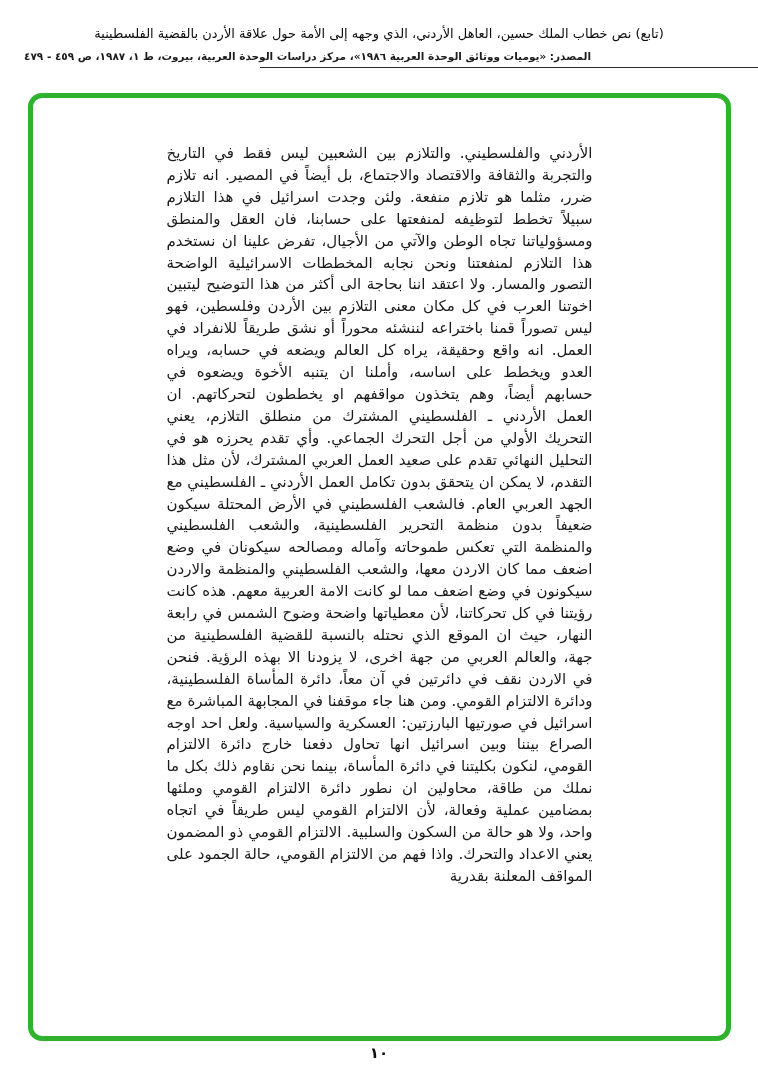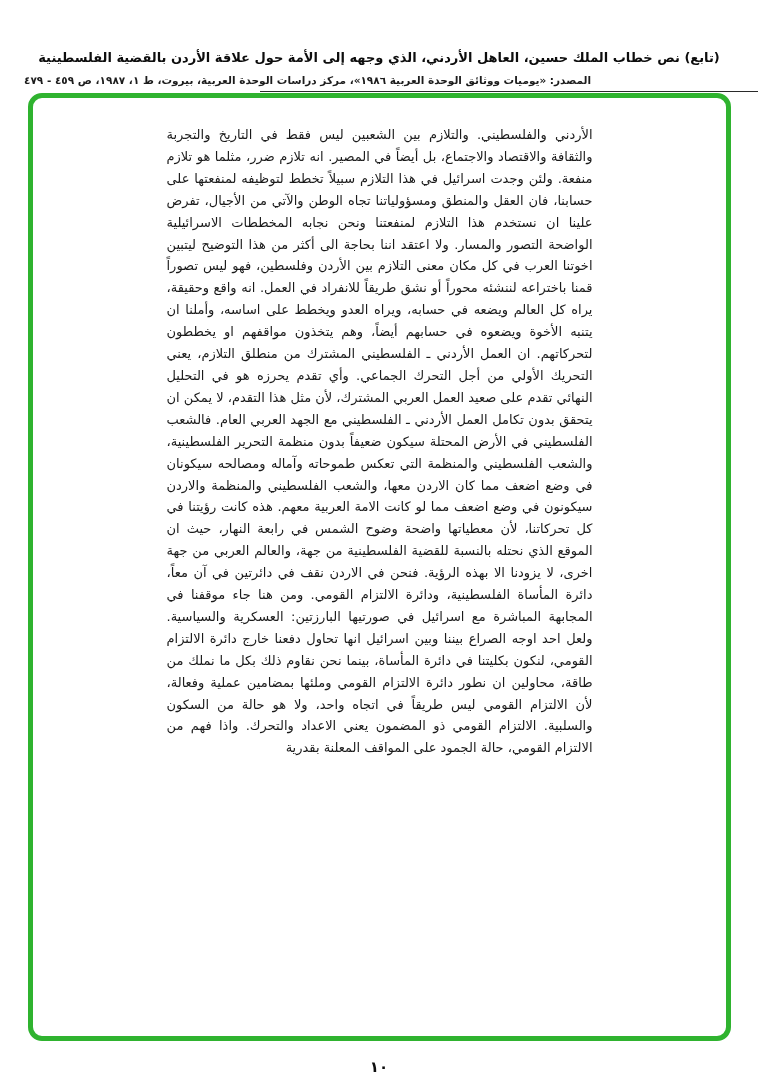--- a/index.html
+++ b/index.html
@@ -12,21 +12,21 @@
     width:758px;height:1078px;
     background:var(--bg);
     font-family:"DejaVu Sans","Liberation Sans",sans-serif;
   }
   .page{position:relative;width:758px;height:1078px;overflow:hidden;background:var(--bg);}
 
   
   .header{position:absolute;top:26px;left:0;width:758px;}
   .title{
     direction:rtl;text-align:center;white-space:nowrap;
-    font-weight:bold;font-size:13px;color:#0d0d0d;margin-top:24px;
+    font-weight:normal;font-size:13px;color:#0d0d0d;
   }
   .source-line{
     margin-top:9px;padding:0 24px;
     direction:rtl;text-align:left;
     font-size:10.5px;font-weight:bold;color:#1c1c1c;
   }
   .header-rule{
     margin:5px 0 0 40px;width:498px;height:0;
     border-top:1.5px solid #2a2a2a;
   }
@@ -35,29 +35,29 @@
   .frame{
     position:absolute;left:28px;top:93px;
     width:703px;height:948px;
     border:5px solid var(--green);
     border-radius:14px;
     background:#ffffff;
     overflow:hidden;
     box-sizing:border-box;
   }
   .speech{
-    width:426px;margin:26px auto 0 auto;
+    width:426px;margin:45px auto 0 auto;
     direction:rtl;text-align:justify;text-justify:inter-word;
-    font-size:13px;line-height:21.9px;
+    font-size:15px;line-height:21.9px;
     color:var(--text);
   }
 
   
   .pageno{
-    position:absolute;left:0;bottom:2px;width:758px;
+    position:absolute;left:0;bottom:16px;width:758px;
     text-align:center;direction:rtl;
     font-size:15px;font-weight:bold;color:#0d0d0d;
   }
 </style>
 </head>
 <body>
 
 <div class="page">
 
   <div class="header">

